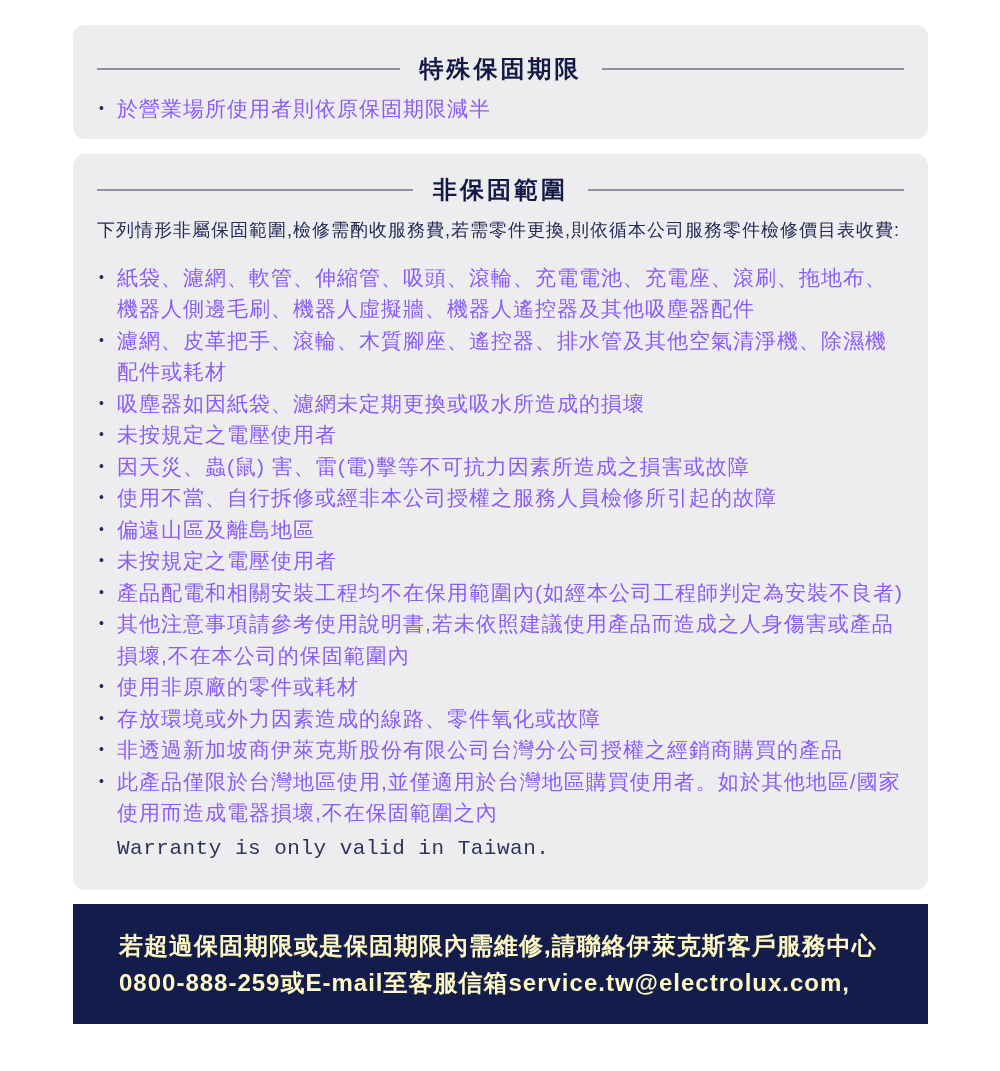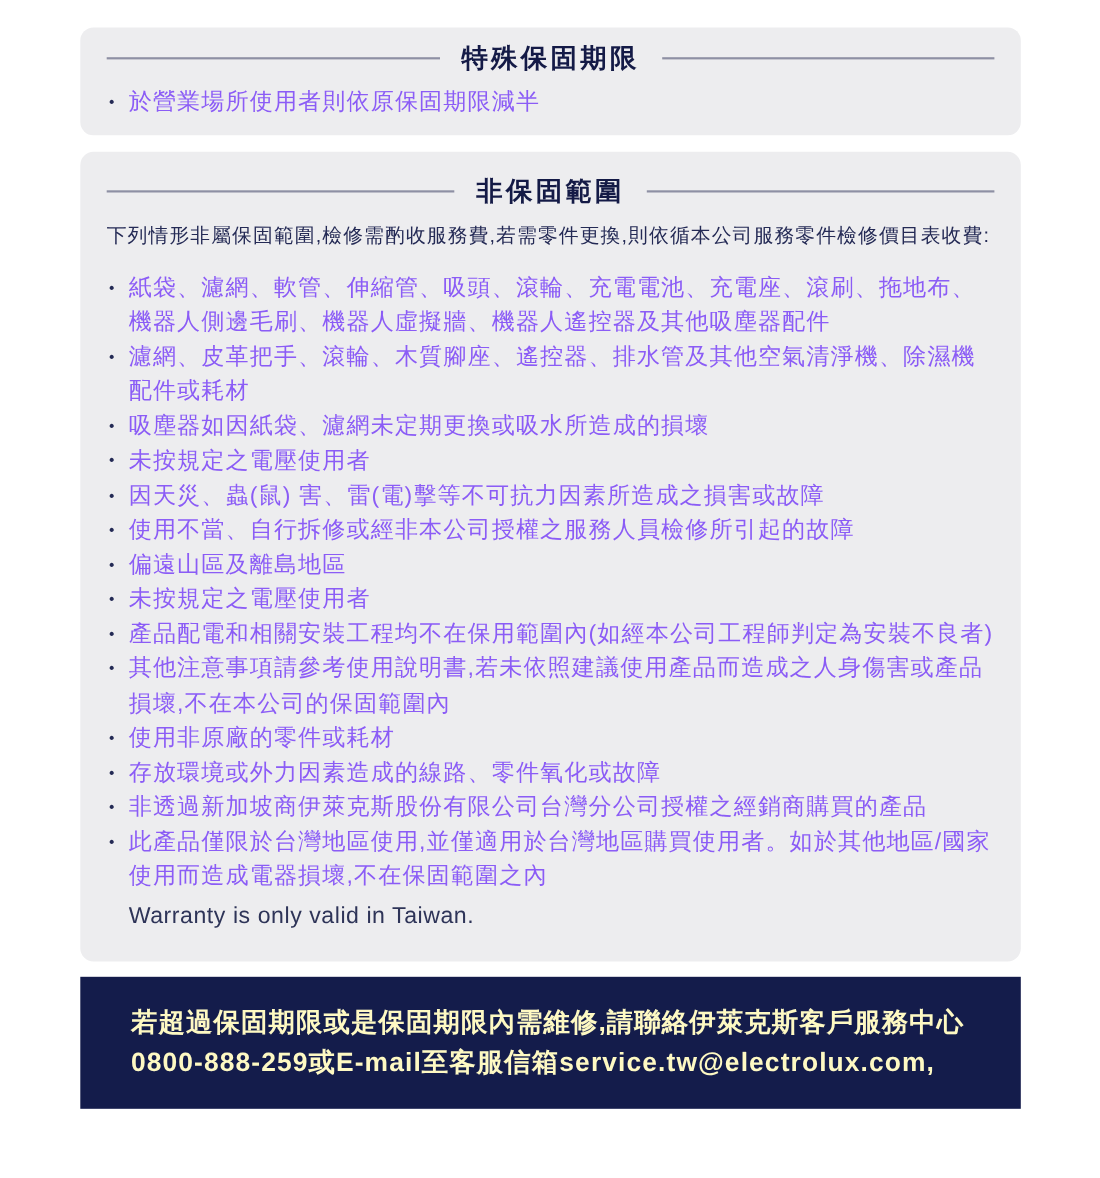--- a/index.html
+++ b/index.html
@@ -17,21 +17,21 @@
     background: #ffffff;
     overflow: hidden;
   }
   .card {
     background: #EDEDEF;
     border-radius: 12px;
     box-sizing: border-box;
     color: #242A55;
   }
   .card-special {
-    padding: 12px 24px 14px 24px;
+    padding: 28px 24px 14px 24px;
     margin-bottom: 15px;
   }
   .card-nonwarranty {
     padding: 20px 24px 26px 24px;
     margin-bottom: 14px;
   }
   .section-title-row {
     display: flex;
     align-items: center;
     gap: 20px;
@@ -86,20 +86,21 @@
     color: #242A55;
   }
   .note-en {
     margin: 5px 0 0 0;
     padding-left: 20px;
     font-size: 21px;
     line-height: 30px;
     letter-spacing: 0.5px;
     color: #2E3458;
     font-weight: normal;
+    font-family: Liberation Mono, monospace;
   }
   .banner {
     background: #141C4B;
     color: #ffffff;
     height: 120px;
     box-sizing: border-box;
     padding: 0 26px 0 46px;
     display: flex;
     flex-direction: column;
     justify-content: center;

